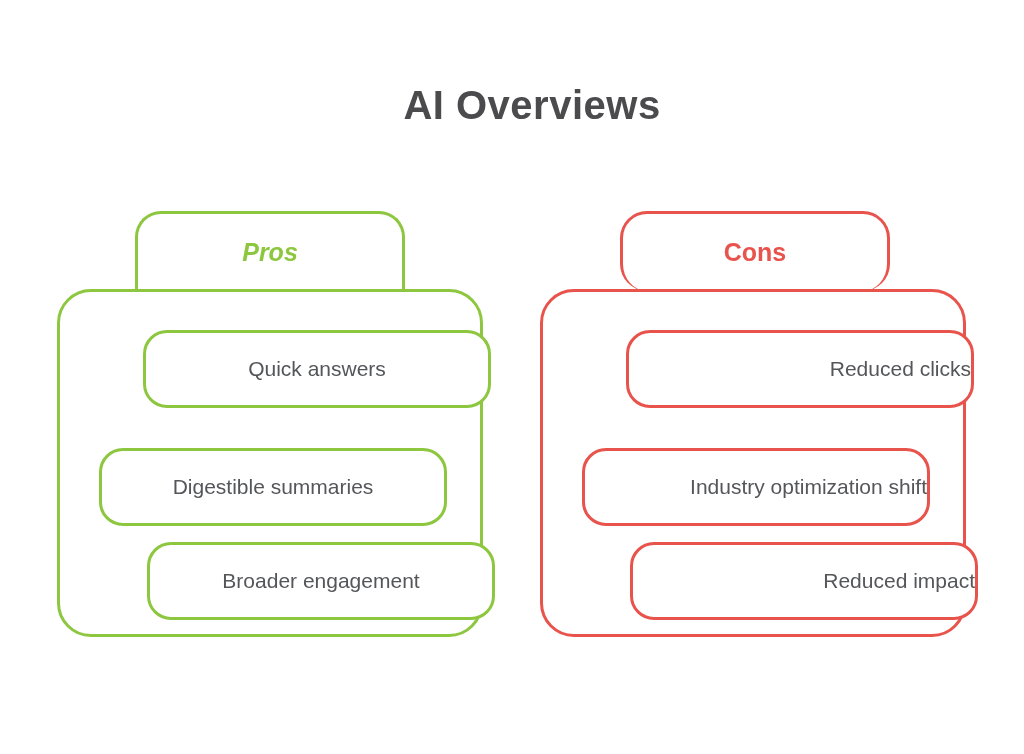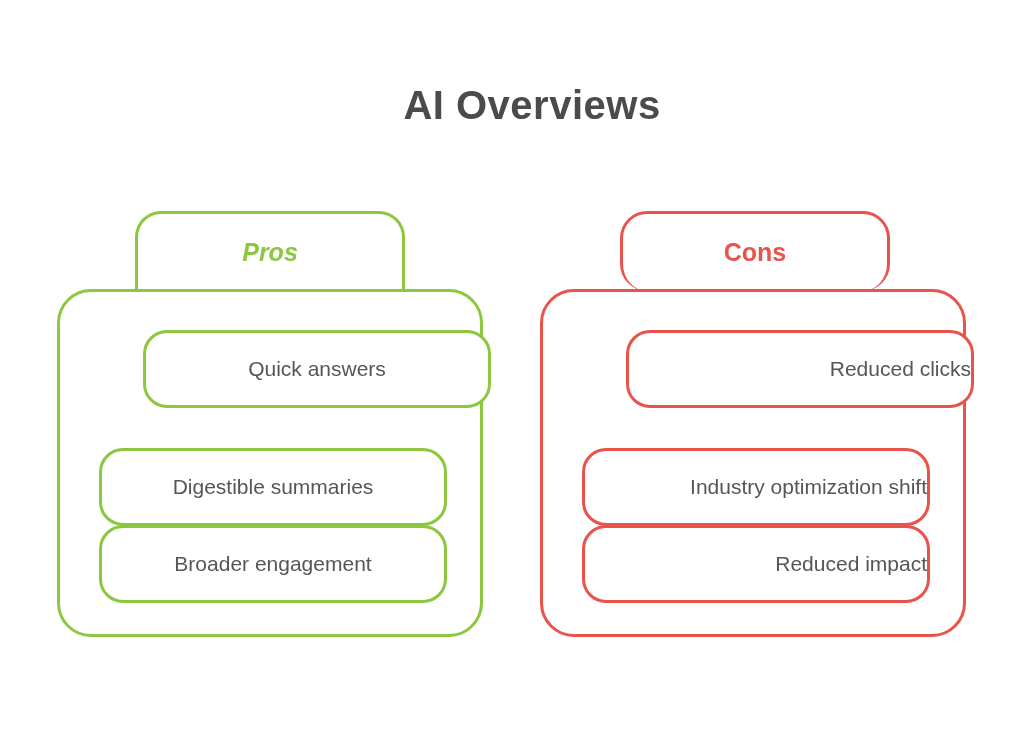--- a/index.html
+++ b/index.html
@@ -68,21 +68,21 @@
     display: flex;
     align-items: center;
     justify-content: center;
     font-size: 21px;
     color: var(--item-text, #55565a);
   }
   .panel.pros .item { border-color: var(--pros, #8dc63f); }
   .panel.cons .item { border-color: var(--cons, #e8534c); justify-content: flex-end; }
   .item.row-0 { top: 38px; margin-left: 44px; }
   .item.row-1 { top: 136px; margin-top: 20px; }
-  .item.row-2 { top: 233px; }
+  .item.row-2 { top: 250px; margin-left: 48px; }
 </style>
 </head>
 <body style="background: rgb(255, 255, 255);">
 
 <div class="stage">
 
   <div class="page-title">AI Overviews</div>
 
   <div class="tab pros">
     <span>Pros</span>

